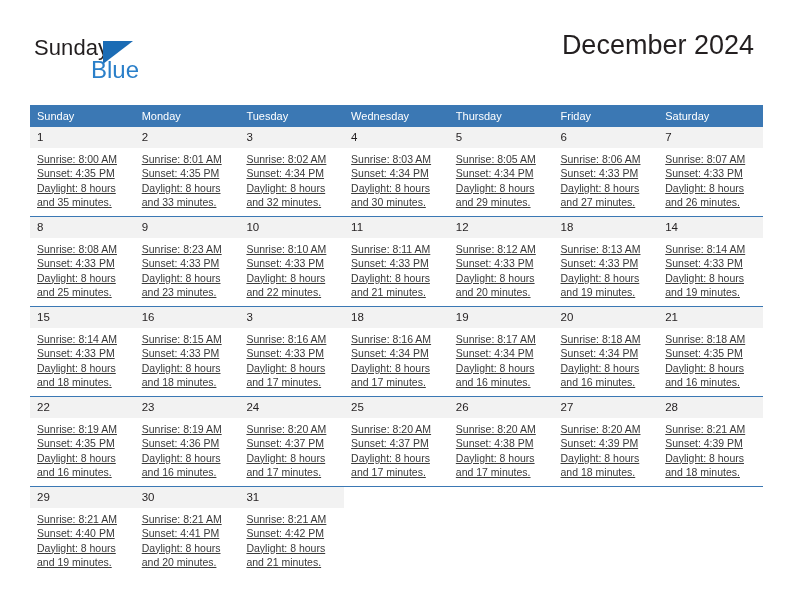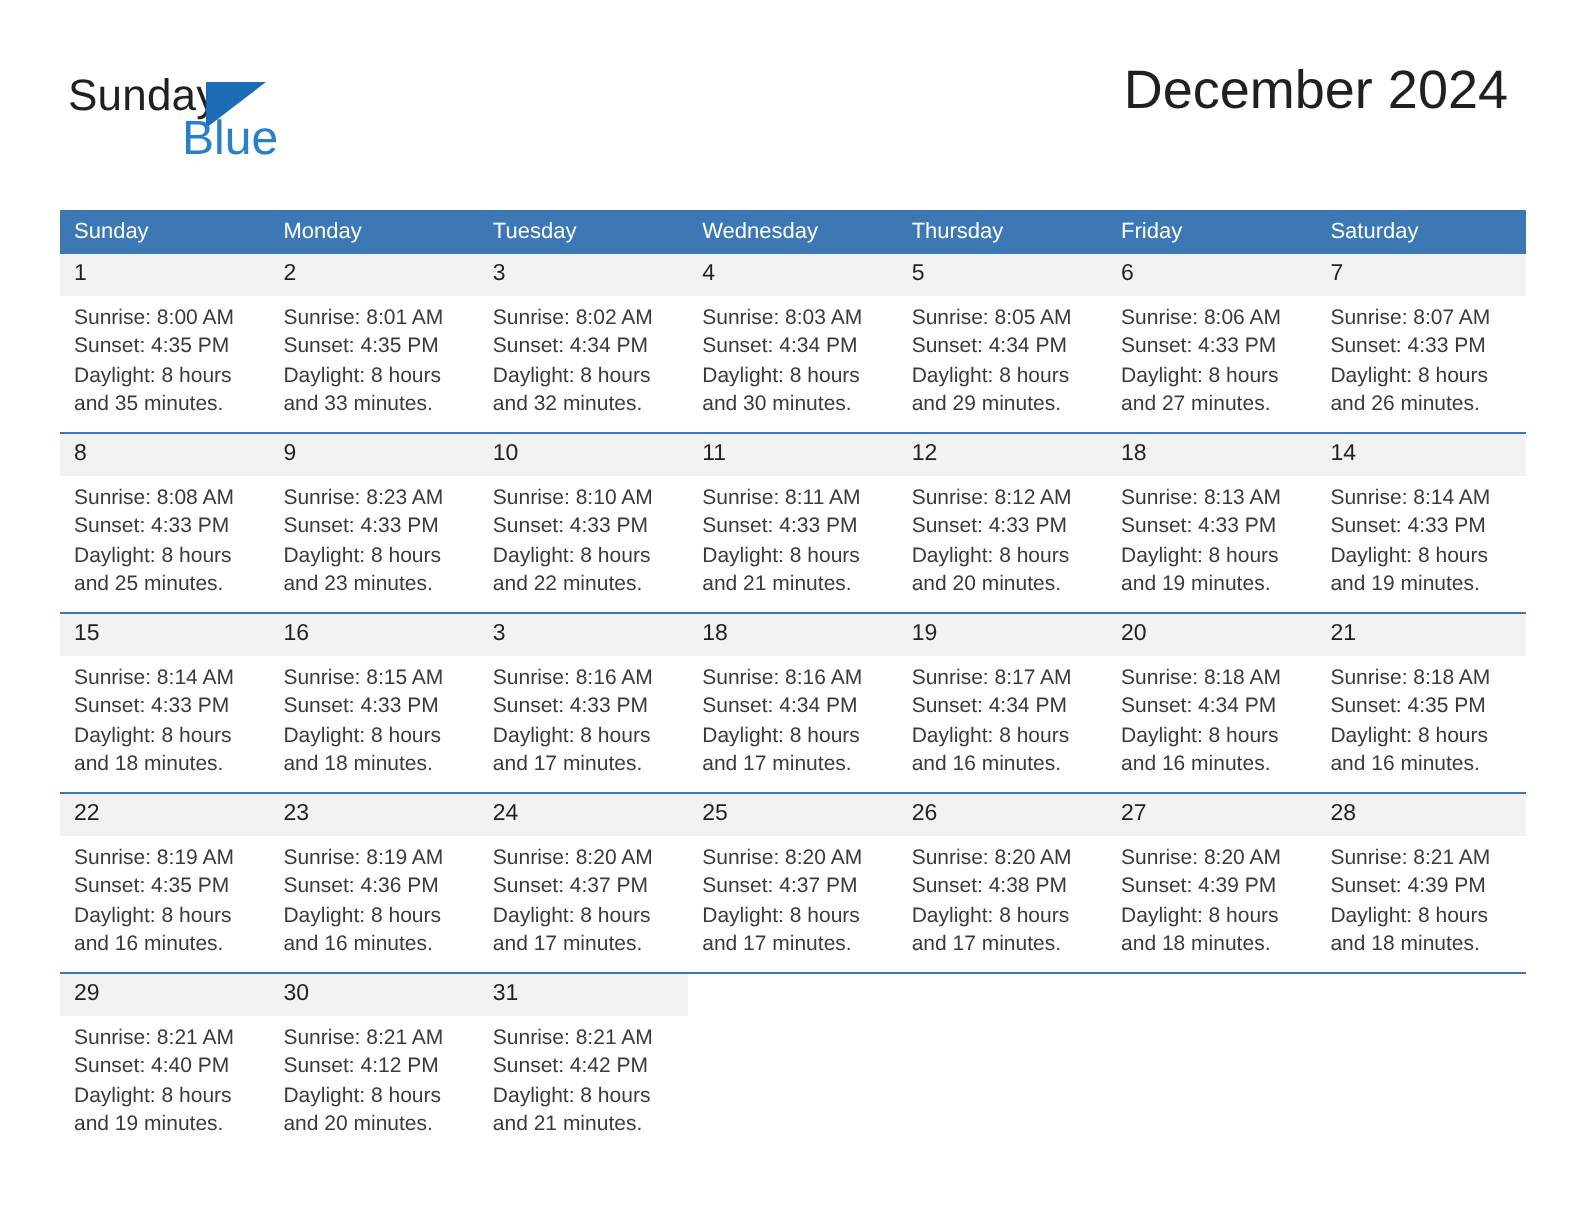--- a/index.html
+++ b/index.html
@@ -127,20 +127,21 @@
   }
   .daynum.empty {
     background: #ffffff;
     color: transparent;
   }
   .info {
     padding: 4px 6px 0 7px;
     font-size: 10.5px;
     line-height: 14.3px;
     color: #3a3a3a;
+    text-decoration: underline;
   }
   .info div {
     white-space: nowrap;
   }
 </style>
 </head>
 <body>
 
 <div class="page">
 
@@ -444,21 +445,21 @@
               <div>Sunrise: 8:21 AM</div>
               <div>Sunset: 4:40 PM</div>
               <div>Daylight: 8 hours</div>
               <div>and 19 minutes.</div>
             </div>
           </td>
           <td>
             <div class="daynum">30</div>
             <div class="info">
               <div>Sunrise: 8:21 AM</div>
-              <div>Sunset: 4:12 PM</div>
+              <div>Sunset: 4:41 PM</div>
               <div>Daylight: 8 hours</div>
               <div>and 20 minutes.</div>
             </div>
           </td>
           <td>
             <div class="daynum">31</div>
             <div class="info">
               <div>Sunrise: 8:21 AM</div>
               <div>Sunset: 4:42 PM</div>
               <div>Daylight: 8 hours</div>

